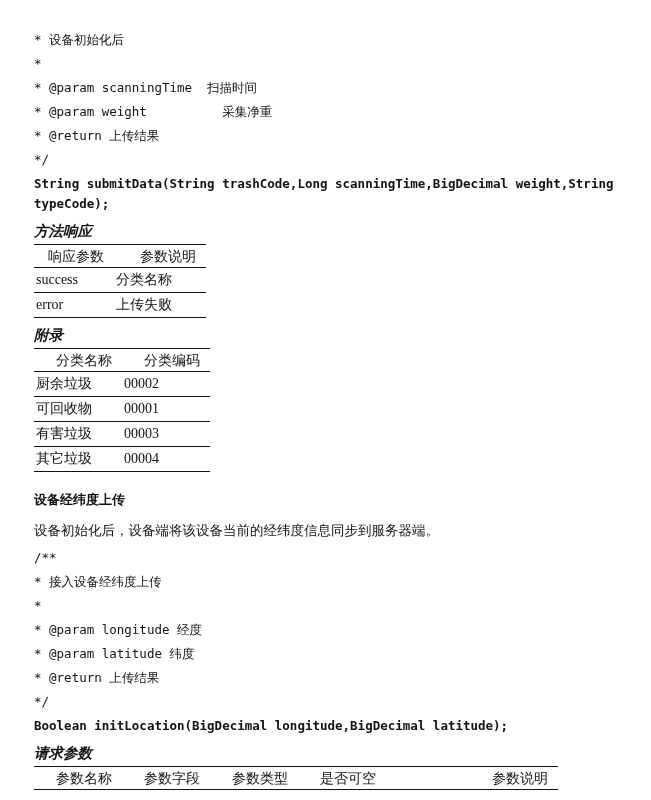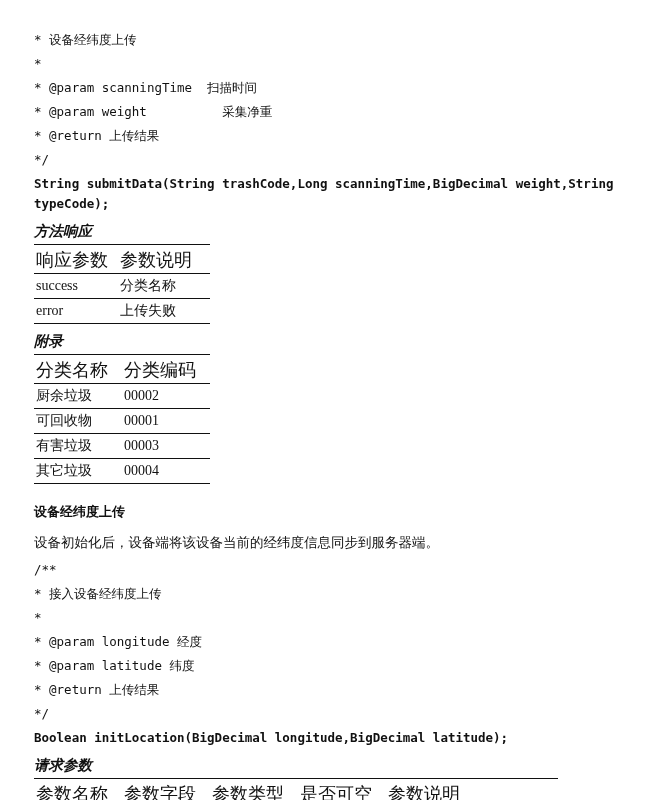--- a/index.html
+++ b/index.html
@@ -75,25 +75,26 @@
     font-size: 14px;
     text-align: left;
     padding: 3px 10px 3px 2px;
     border: none;
     border-bottom: 1px solid #111;
     white-space: nowrap;
     vertical-align: middle;
   }
   table.doc-table th {
     font-weight: normal;
-    font-size: 18px;
+    font-size: 14px;
     border-top: 1px solid #111;
     border-bottom: 1px solid #111;
     padding-top: 3px;
     padding-bottom: 1px;
+    text-align: right;
   }
   table.doc-table tr:last-child td {
     border-bottom: 1px solid #111;
   }
   table.resp-table td:first-child { min-width: 68px; }
   table.resp-table td:nth-child(2) { min-width: 80px; }
   table.appendix-table th:first-child,
   table.appendix-table td:first-child { min-width: 76px; }
   table.appendix-table th:nth-child(2),
   table.appendix-table td:nth-child(2) { min-width: 76px; }
@@ -115,21 +116,21 @@
     margin-bottom: 2px;
   }
 </style>
 </head>
 <body>
 
 <div class="page">
   <div class="content">
 
     <div class="block">
-      <div class="doc-line cn">* 设备经纬度上传</div>
+      <div class="doc-line cn">* 设备初始化后</div>
       <div class="doc-line">*</div>
       <div class="doc-line cn">* @param scanningTime  扫描时间</div>
       <div class="doc-line cn">* @param weight          采集净重</div>
       <div class="doc-line cn">* @return 上传结果</div>
       <div class="doc-line">*/</div>
     </div>
 
     <div class="sig-line">String submitData(String trashCode,Long scanningTime,BigDecimal weight,String typeCode);</div>
 
     <div class="section-italic">方法响应</div>

